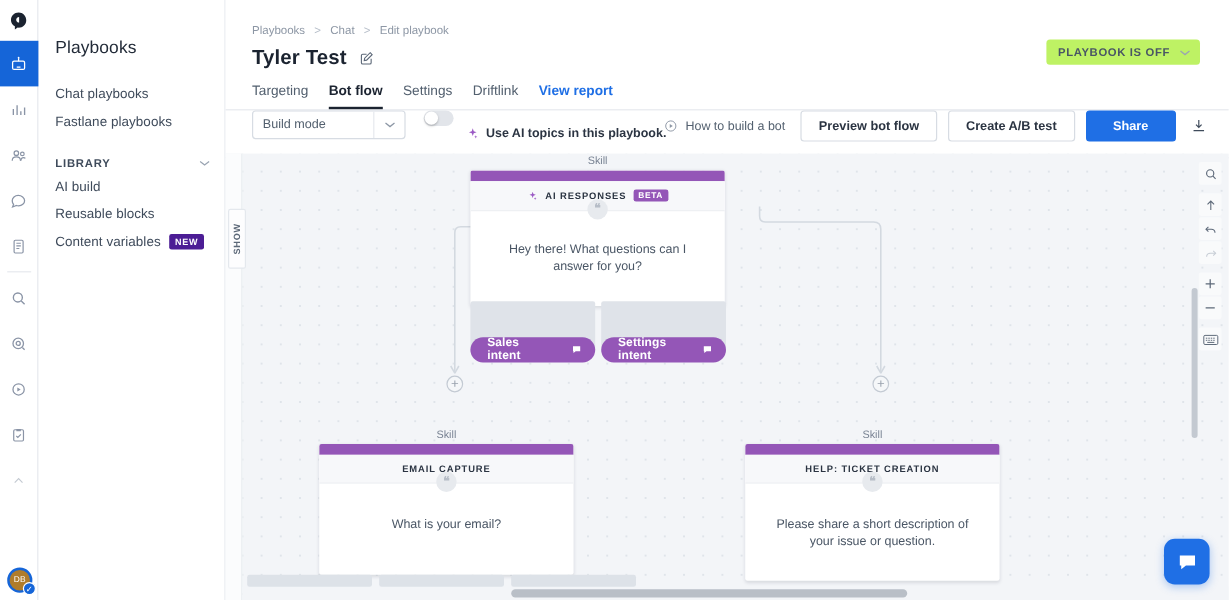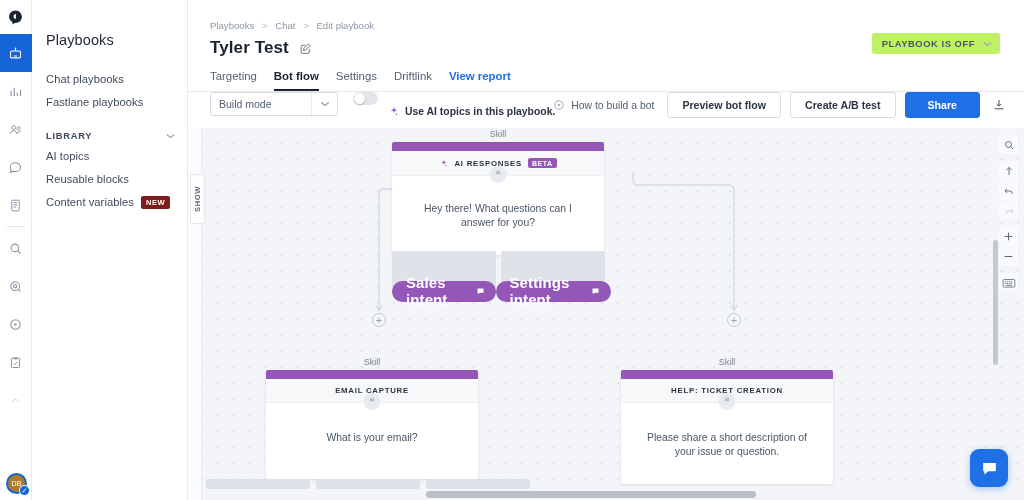--- a/index.html
+++ b/index.html
@@ -58,21 +58,21 @@
   }
   .sidebar-section {
     display: flex; align-items: center; justify-content: space-between;
     padding: 16px 12px 4px 0;
   }
   .sidebar-section-label {
     font-size: 9.4px; font-weight: bold; color: #3f4b5b; letter-spacing: .7px;
   }
   .chev { color: #9aa4b2; font-size: 9px; line-height: 1; }
   .badge-new {
-    display: inline-block; background: #7f1d1d; color: #fff;
+    display: inline-block; background: #4c1d95; color: #fff;
     font-size: 7.5px; font-weight: bold; letter-spacing: .6px;
     padding: 2px 5px 2px 5px; border-radius: 2px; margin-left: 7px;
     position: relative; top: -1px;
   }
 
   
   .main { flex: 1 1 auto; position: relative; height: 500px; background: #fff; }
 
   .breadcrumb {
     padding: 20px 0 0 22px; font-size: 9.6px; color: #8d97a5;
@@ -209,21 +209,21 @@
   }
 
   
   .intent-slot {
     position: absolute; background: #dfe3e9; border-radius: 2px;
     display: flex; align-items: center; justify-content: center;
   }
   .intent-pill {
     background: #9456b7; color: #fff; border-radius: 11px;
     height: 21px; display: flex; align-items: center; gap: 21px;
-    padding: 0 11px 0 14px; font-size: 15px; font-weight: bold;
+    padding: 0 11px 0 14px; font-size: 10px; font-weight: bold;
     cursor: pointer; letter-spacing: .1px; margin-top: 36px;
   }
 
   .plus-node {
     position: absolute; width: 14px; height: 14px; border-radius: 50%;
     border: 1px solid #c3cad3; background: #f5f7f9; color: #98a1ad;
     display: flex; align-items: center; justify-content: center;
     font-size: 11px; line-height: 1; cursor: pointer;
   }
 
@@ -355,21 +355,21 @@
 
       <div class="sidebar-section">
         <span class="sidebar-section-label">LIBRARY</span>
         <span class="chev">
           <svg width="9" height="6" viewBox="0 0 12 8" fill="none" stroke="currentColor" stroke-width="1.4">
               <path d="M1 2l5 4 5-4"></path>
             </svg>
         </span>
       </div>
 
-      <div class="sidebar-item">AI topics</div>
+      <div class="sidebar-item">AI build</div>
       <div class="sidebar-item">Reusable blocks</div>
       <div class="sidebar-item">
         <span>Content variables</span><span class="badge-new">NEW</span>
       </div>
     </div>
   </div>
 
   <div class="main">
 
     <div class="breadcrumb">

